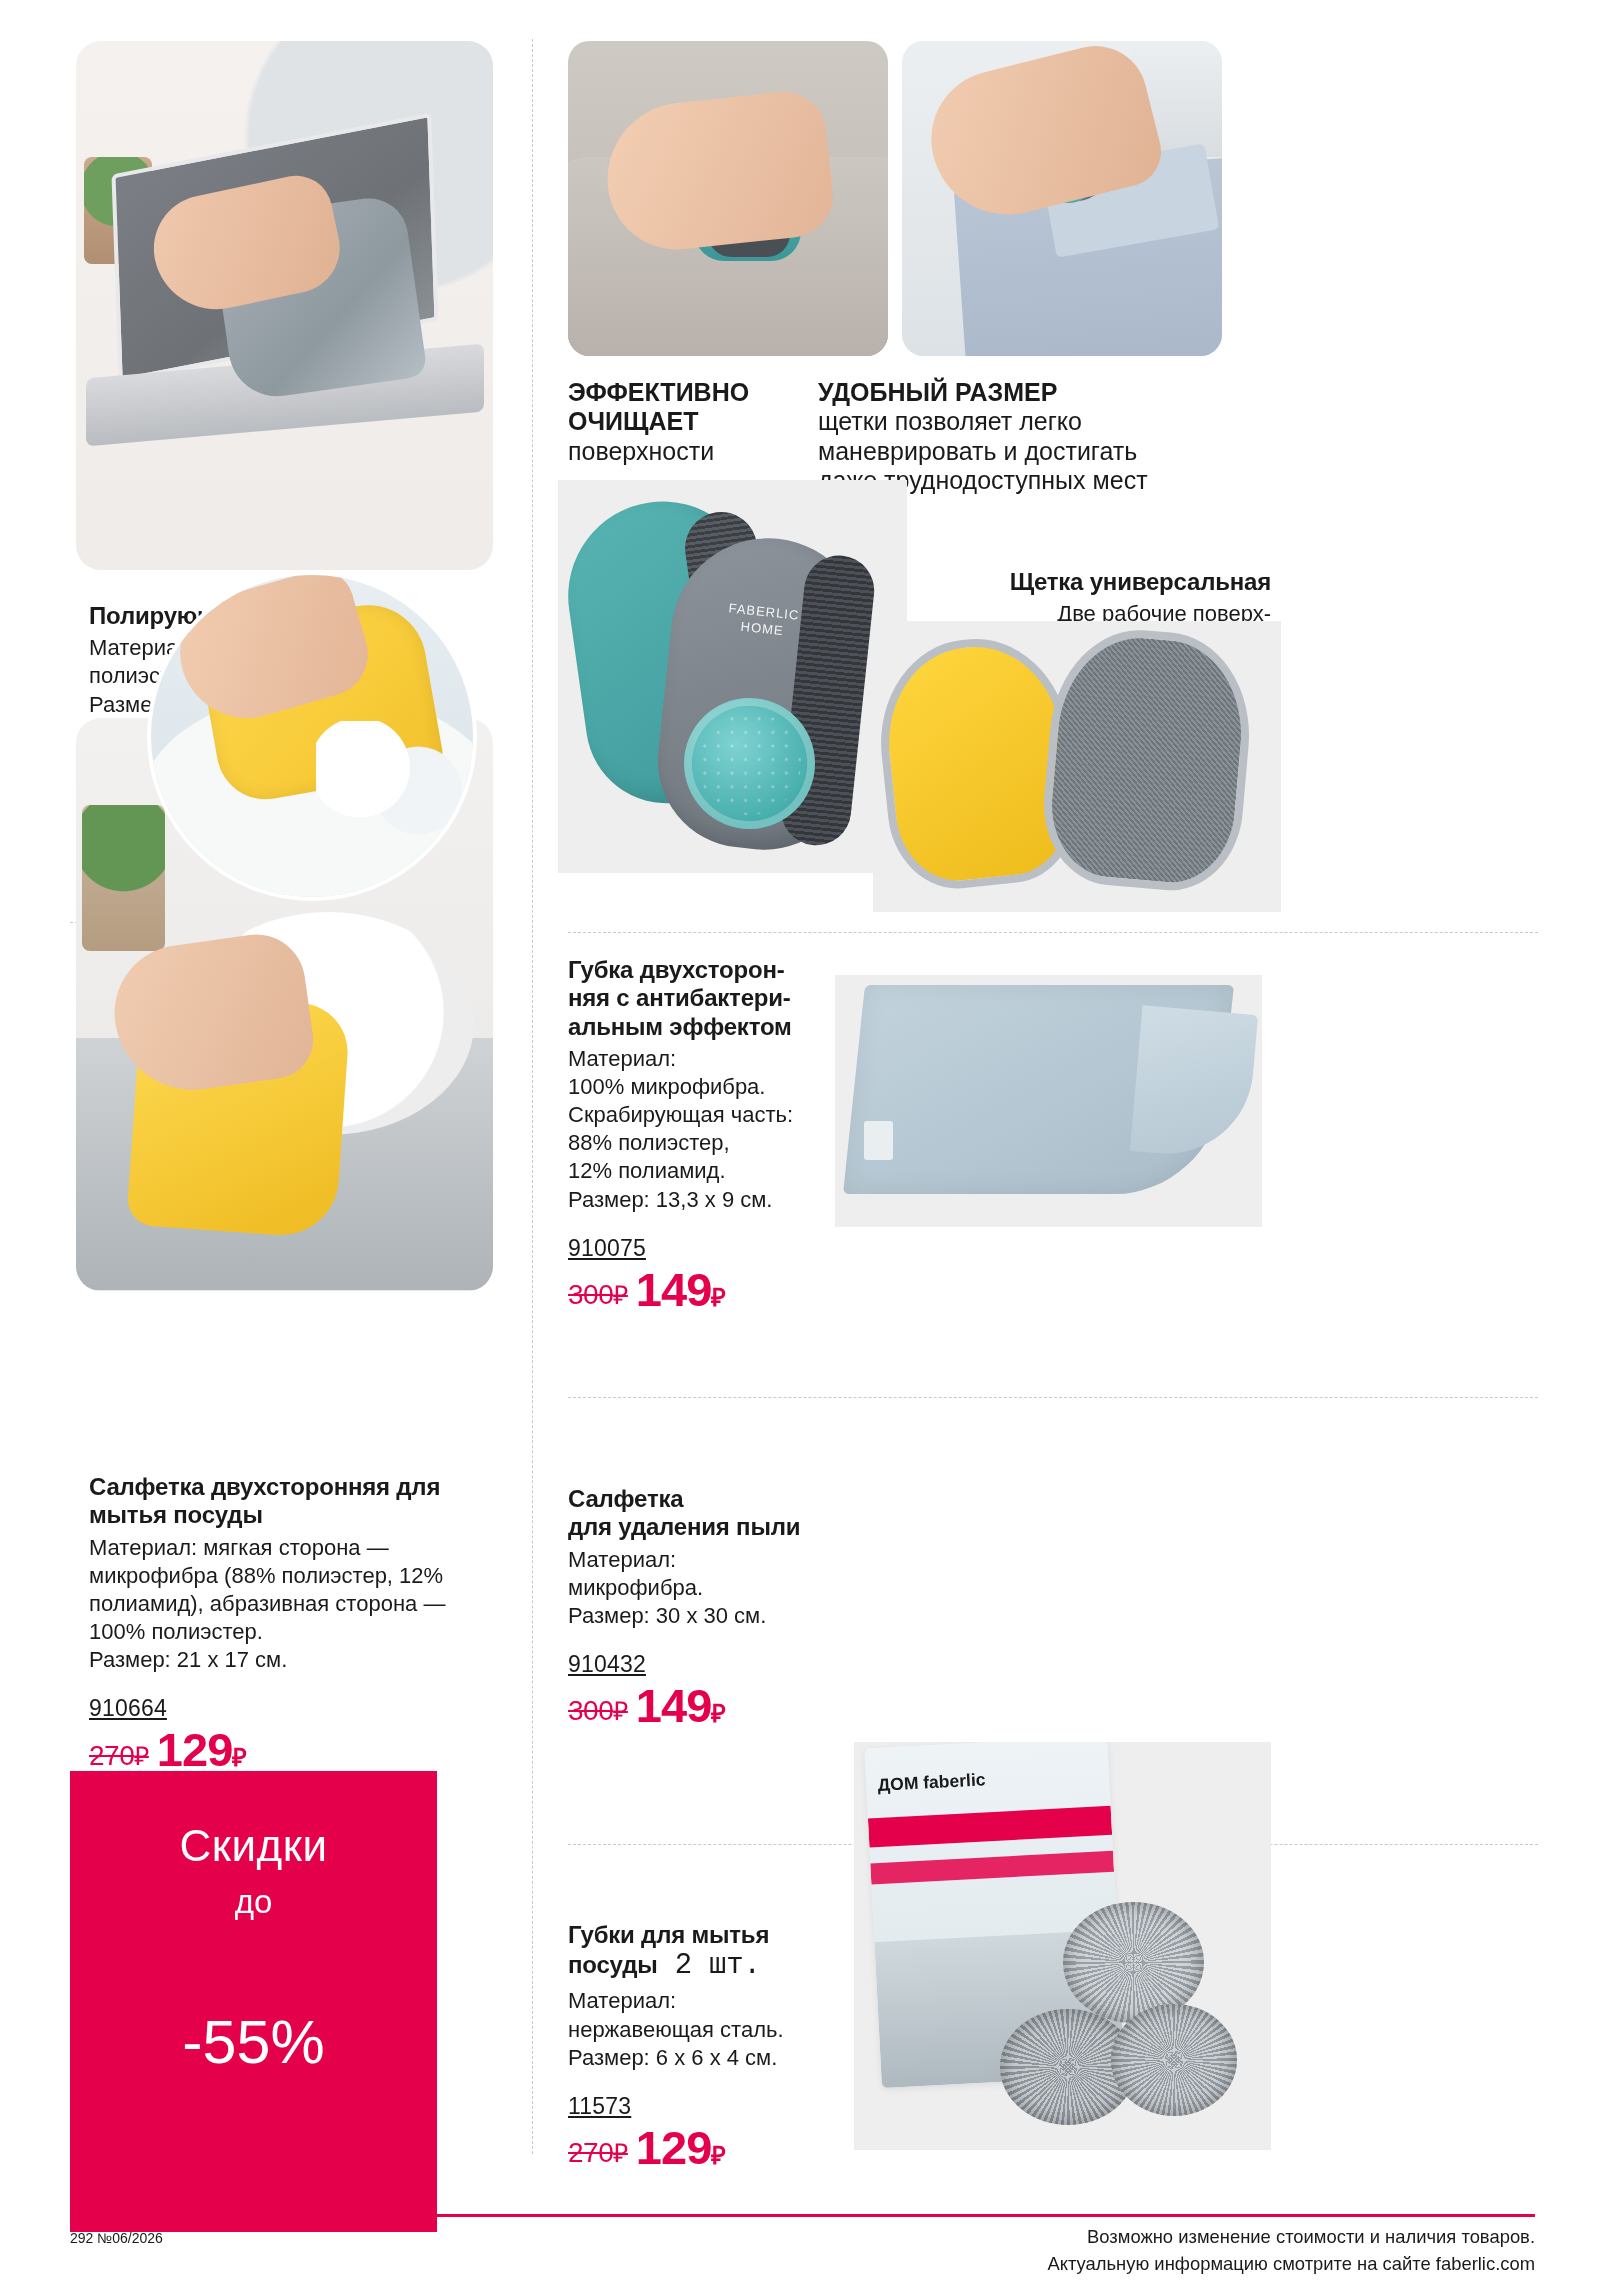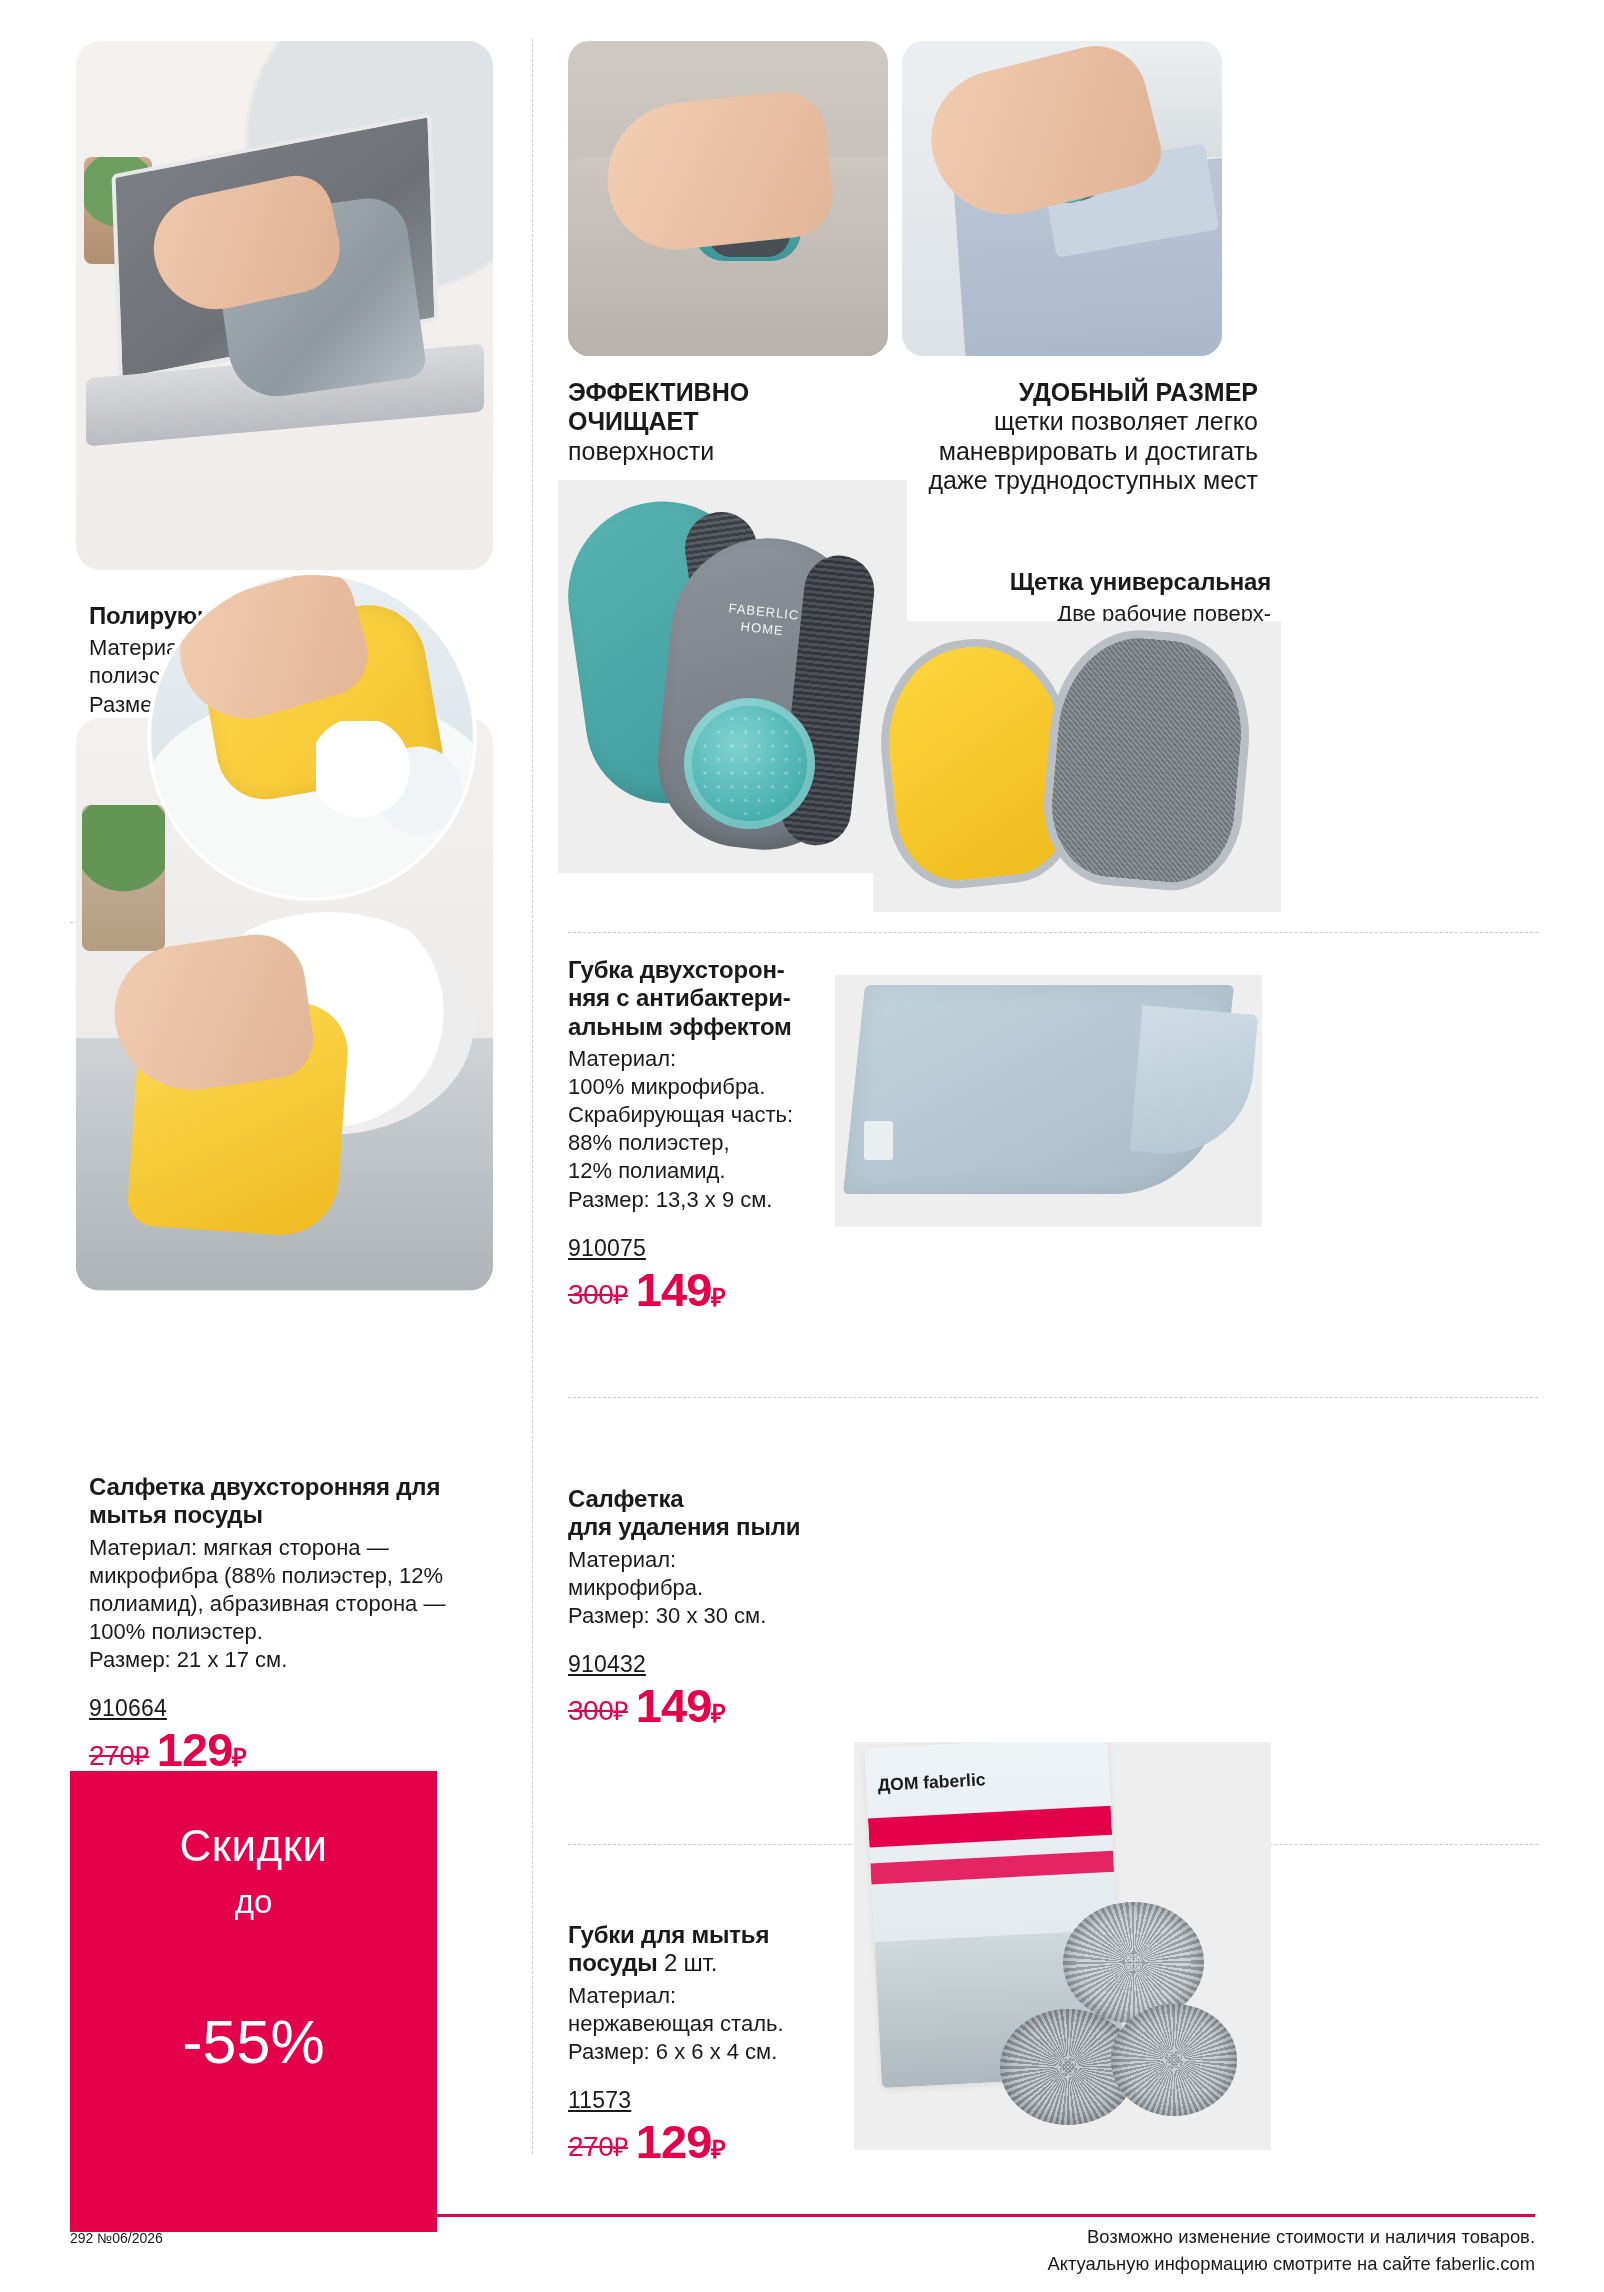--- a/index.html
+++ b/index.html
@@ -168,21 +168,21 @@
   }
   #discount .d1 { font-size: 44px; font-weight: 300; letter-spacing: 0.5px; }
   #discount .d2 { font-size: 33px; font-weight: 300; margin-top: 11.6px; }
   #discount .d3 { font-size: 107px; font-weight: bold; letter-spacing: -3.9px; margin-top: 43px; }
   #discount .d3 span { font-size: 61px; font-weight: 400; letter-spacing: 0; }
 
   
   .feat { position:absolute; font-size: 25px; line-height: 1.17; }
   .feat b { font-weight: bold; }
   #feat1 { left: 568px; top: 378px; width: 272px; }
-  #feat2 { left: 880px; top: 378px; width: 378px; text-align: right; }
+  #feat2 { left: 818px; top: 378px; width: 378px; text-align: left; }
 
   
   #b1 { position:absolute; left: 89px; top: 602px; width: 408px; }
   #b2 { position:absolute; left: 89px; top: 1473px; width: 388px; }
   #b3 { position:absolute; left: 912px; top: 568px; width: 359px; text-align: right; }
   #b4 { position:absolute; left: 568px; top: 956px; width: 291px; }
   #b5 { position:absolute; left: 568px; top: 1485px; width: 291px; }
   #b6 { position:absolute; left: 568px; top: 1921px; width: 291px; }
   #b3 .price-row { justify-content: flex-end; }
   #b3 .code { text-align: right; }
@@ -348,21 +348,21 @@
       <div class="band"></div>
       <div class="band2"></div>
       <div class="ph"></div>
     </div>
     <div class="st-ball1"></div>
     <div class="st-ball2"></div>
     <div class="st-ball3"></div>
   </div>
 
   <div id="b6">
-    <div class="title"><span>Губки для мытья посуды</span><span style="font-weight:normal; font-size:24px;"> 2 шт.</span></div>
+    <div class="title"><span>Губки для мытья посуды</span><span style="font-weight:normal; font-size:29px;font-family:Liberation Mono, monospace;"> 2 шт.</span></div>
     <div class="desc" style="white-space:pre-line; margin-top:3.9px;">Материал:
 нержавеющая сталь.
 Размер: 6 х 6 х 4 см.</div>
     <div class="code">11573</div>
     <div class="price-row">
       <span class="old"><span>270</span><span class="rub-old">₽</span></span>
       <span class="new"><span>129</span><span class="rub-new">₽</span></span>
     </div>
   </div>
 

